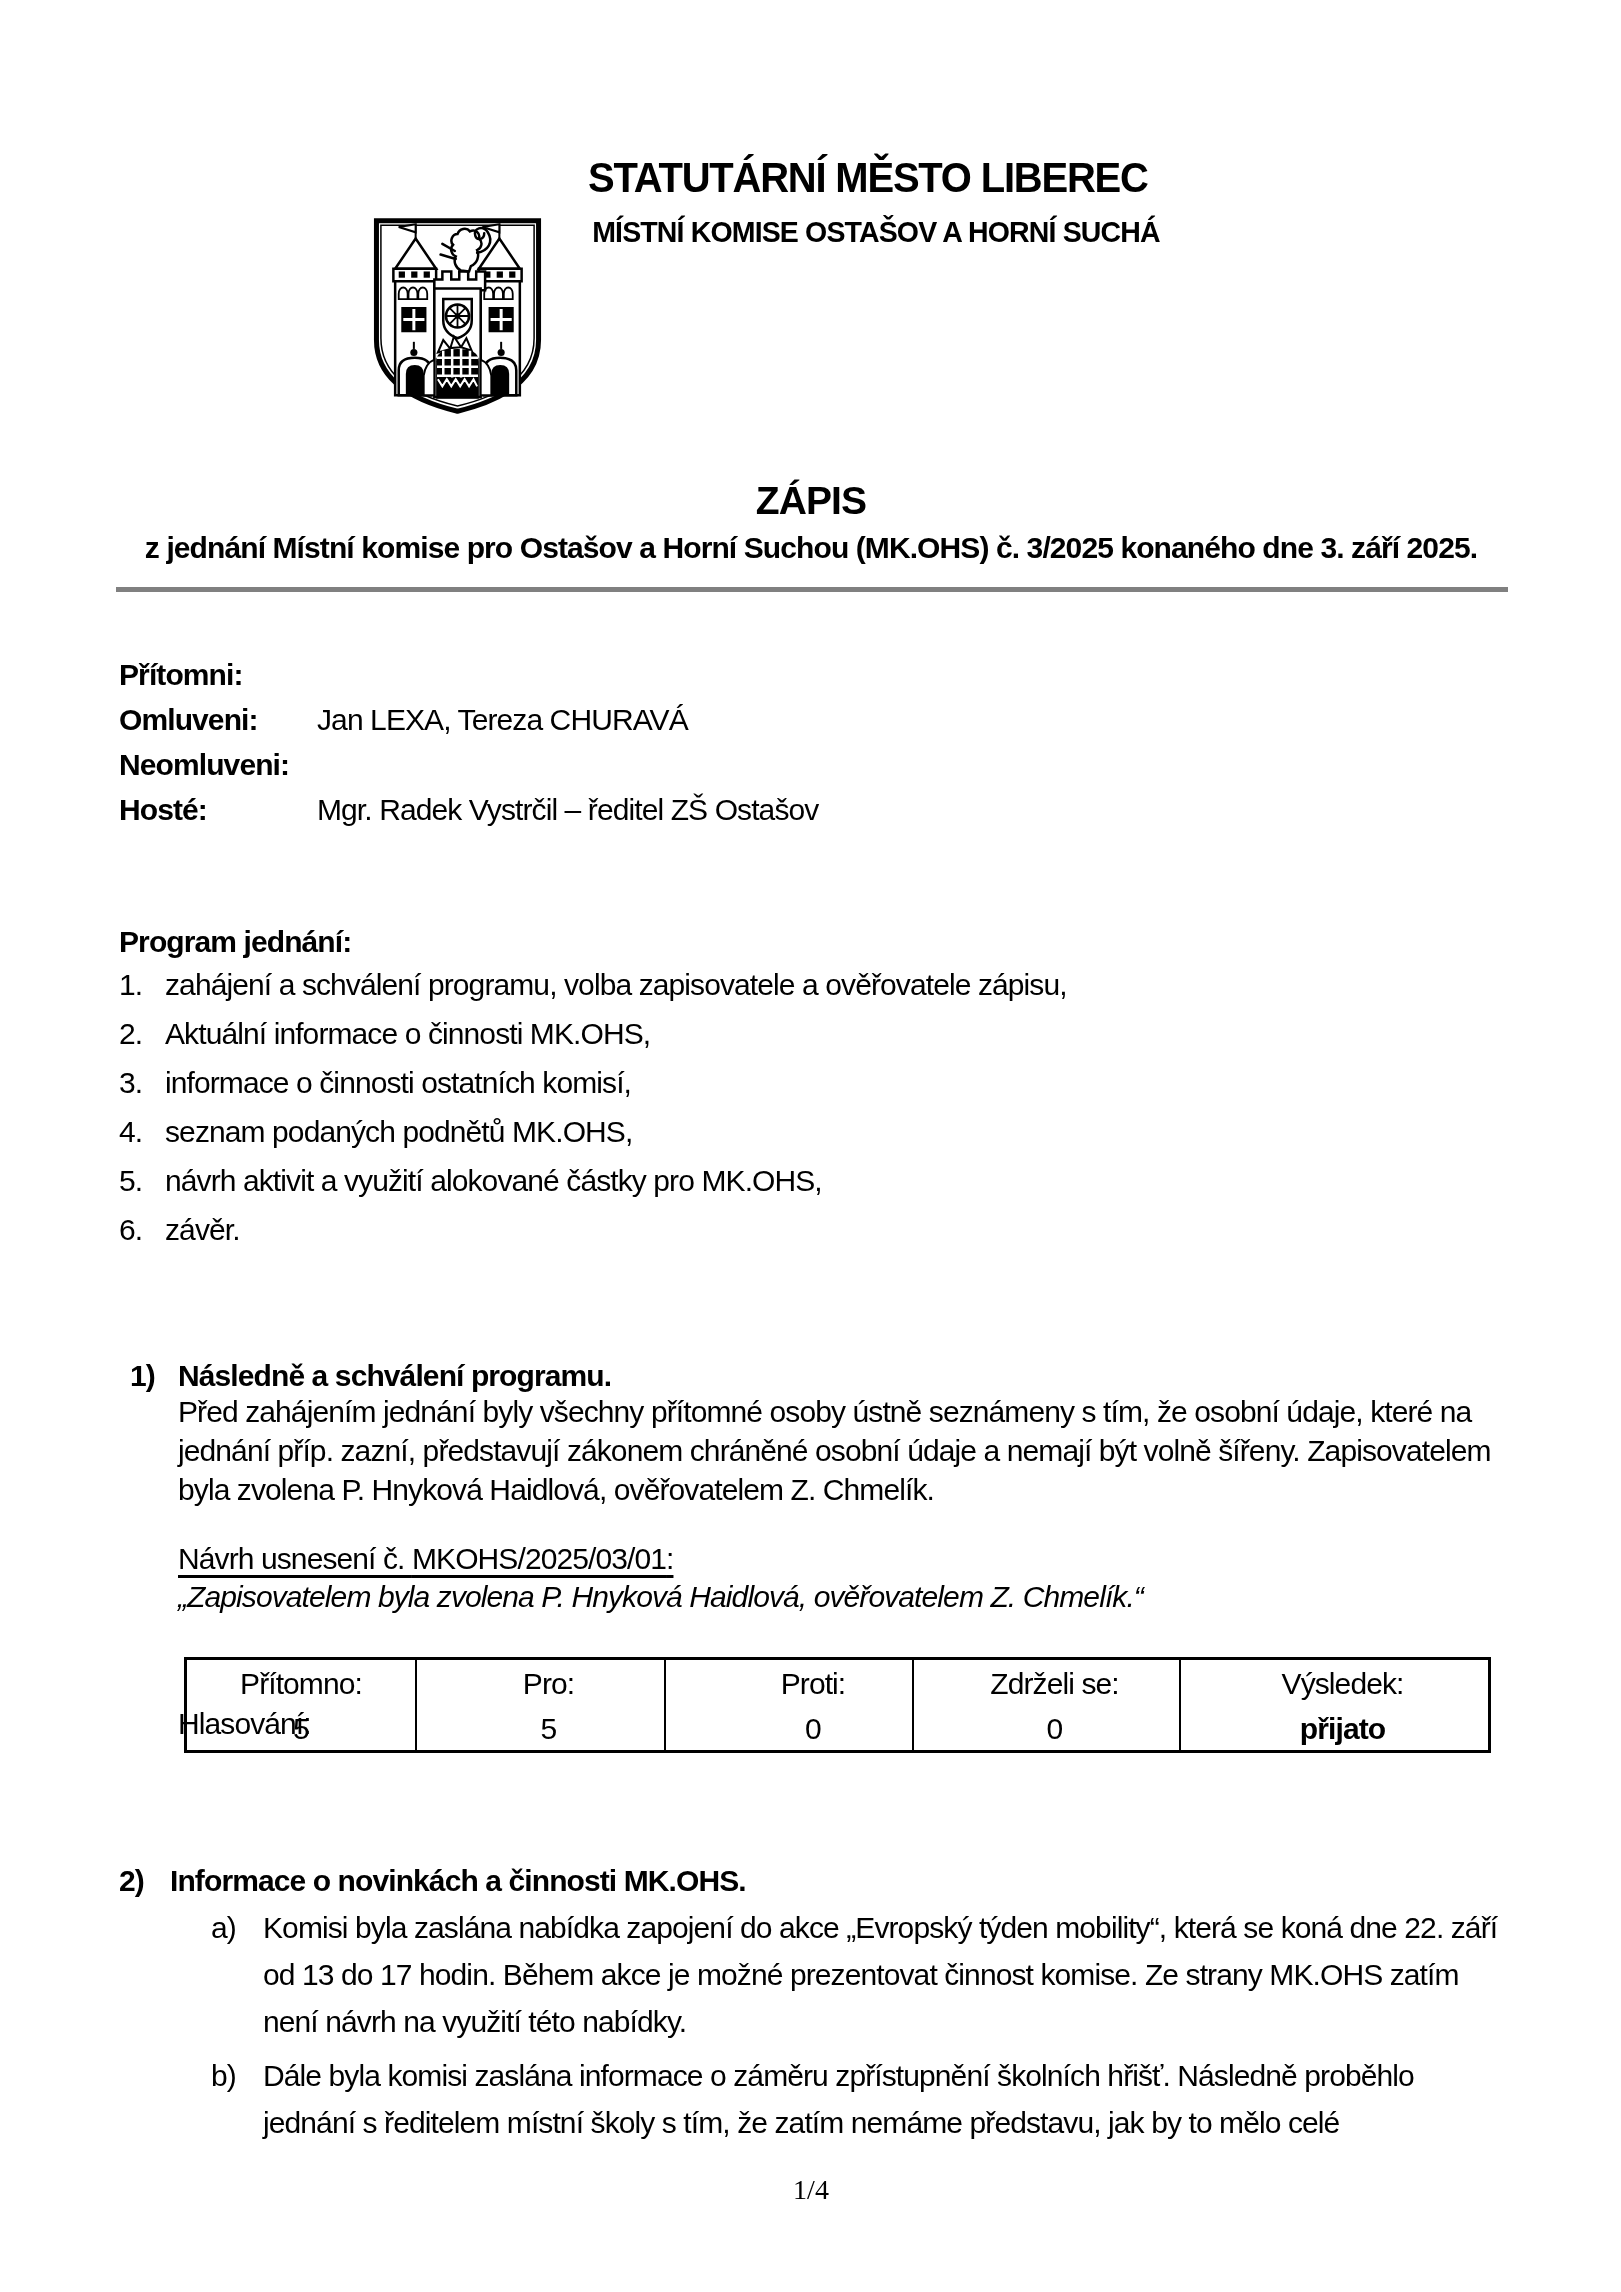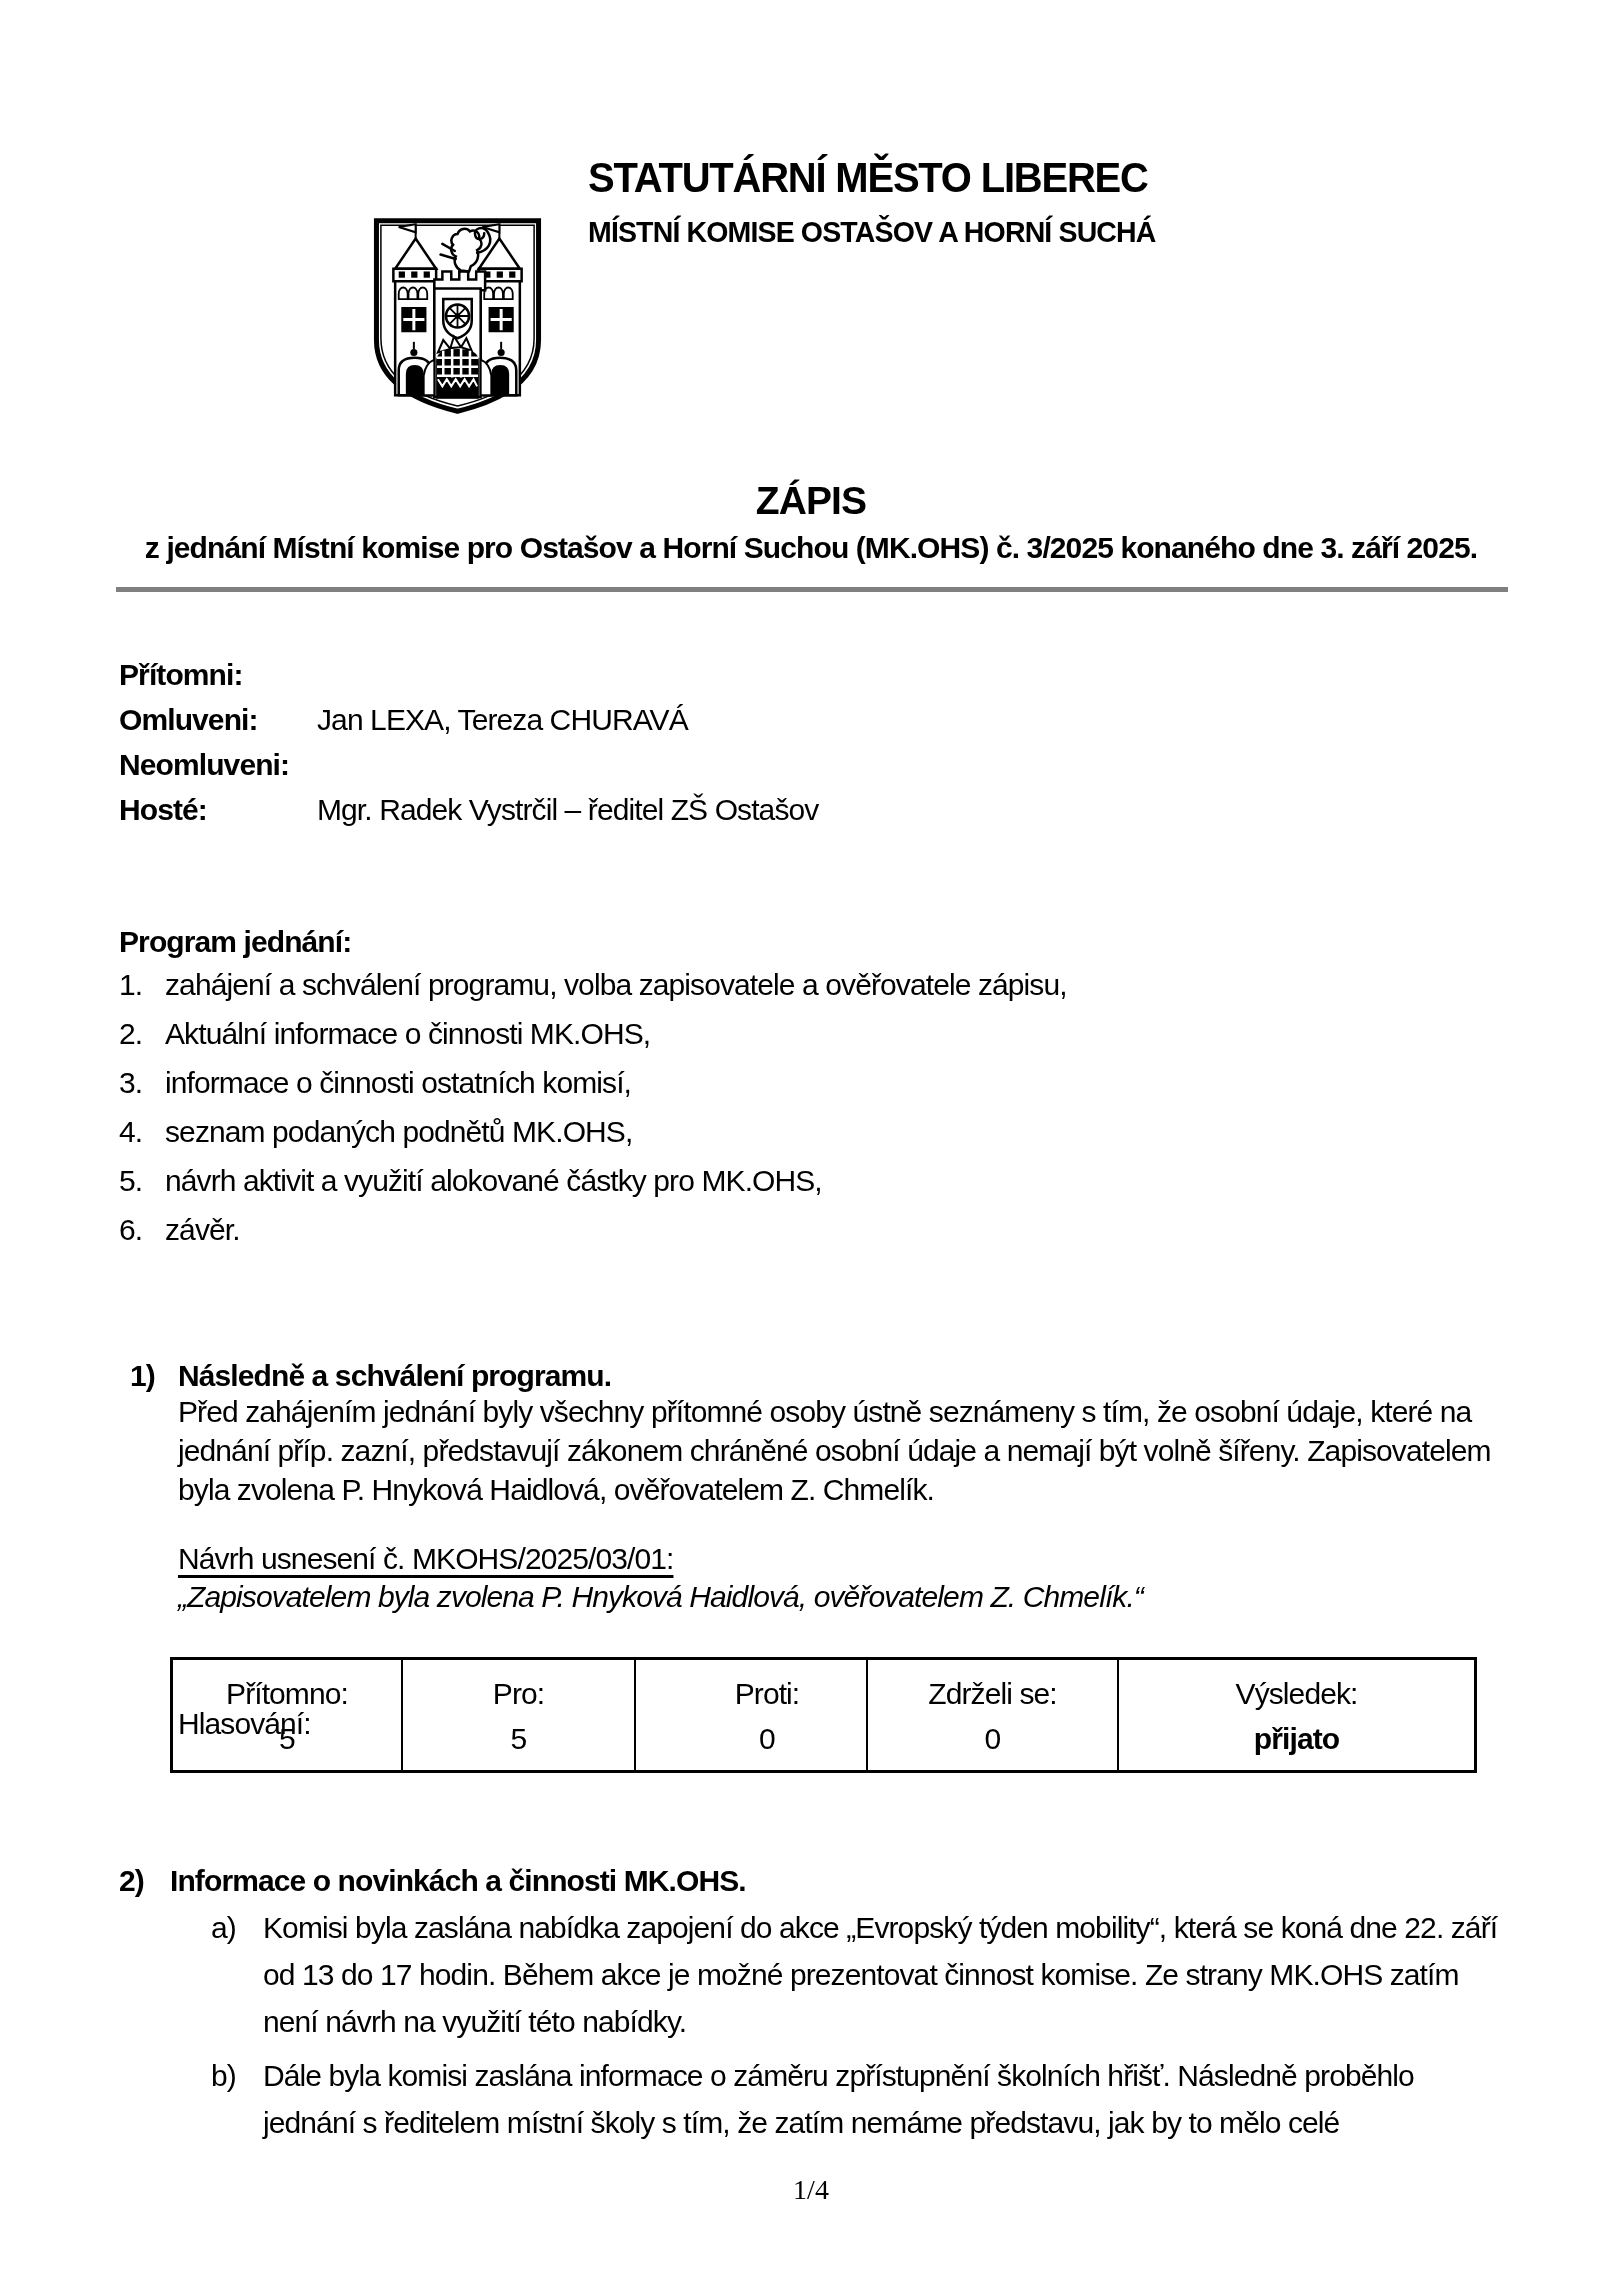--- a/index.html
+++ b/index.html
@@ -7,21 +7,21 @@
     position:relative;
     width:1622px;height:2293px;
     background:#ffffff;
     font-family:"Liberation Sans",sans-serif;
     color:#000;
     letter-spacing:-0.9px;
     overflow:hidden;
   }
   
   .crest{position:absolute;left:372px;top:217px;width:171px;height:198px;}
-  .org-titles{position:absolute;left:588px;top:153px;}
+  .org-titles{position:absolute;left:588px;top:153px;text-align:right;}
   .org-title{font-size:43px;font-weight:bold;letter-spacing:-1.3px;line-height:48px;transform:scaleX(.93);transform-origin:left top;white-space:nowrap;}
   .org-subtitle{font-size:30px;font-weight:bold;letter-spacing:-0.9px;line-height:36px;margin-top:12.5px;transform:scaleX(.95);transform-origin:left top;white-space:nowrap;}
   
   .doc-heading{position:absolute;left:0;top:478px;width:100%;text-align:center;font-size:39px;font-weight:bold;line-height:46px;}
   .doc-subheading{position:absolute;left:0;top:528px;width:100%;text-align:center;font-size:30px;font-weight:bold;line-height:39px;}
   .rule{position:absolute;left:116px;top:587px;width:1392px;height:4.5px;}
   
   .attendees{position:absolute;left:119px;top:652px;width:1396px;font-size:30px;line-height:45px;}
   .att-row{display:flex;align-items:flex-start;}
   .att-label{width:198px;flex:none;font-weight:bold;}
@@ -35,22 +35,22 @@
   .sec1-heading{position:absolute;left:130px;top:1356px;display:flex;font-size:30px;font-weight:bold;line-height:39px;}
   .sec1-heading .sec-num{width:48px;flex:none;}
   .sec1-paragraph{position:absolute;left:178px;top:1392px;width:1328px;font-size:30px;line-height:39px;}
   .resolution-line{position:absolute;left:178px;top:1539px;font-size:30px;line-height:39px;}
   .resolution-line .u{text-decoration:underline;text-decoration-thickness:2.7px;text-underline-offset:6.2px;}
   .resolution-num{font-weight:normal;margin-top:40px;}
   .resolution-quote{position:absolute;left:178px;top:1577px;font-size:30px;line-height:39px;font-style:italic;}
   .voting-label{position:absolute;left:178px;top:1704px;font-size:30px;line-height:39px;}
   
   .voting-table{
-    position:absolute;left:170px;top:1657px;width:1307px;height:116px;
-    border:3.6px solid #000;box-sizing:border-box;display:flex;
+    position:absolute;left:184px;top:1657px;width:1307px;height:96px;
+    border:3.6px solid #000;box-sizing:border-box;display:flex;gap:16px;
   }
   .vt-cell{border-right:2.7px solid #000;box-sizing:border-box;display:flex;flex-direction:column;justify-content:center;align-items:center;text-align:center;font-size:30px;line-height:45px;padding-top:1.8px;}
   .vt-cell:last-child{border-right:none;}
   .vt-c0{width:230px;} .vt-c1{width:233px;} .vt-c2{width:232px;padding-left:32px;} .vt-c3{width:251px;} .vt-c4{flex:1;}
   .vt-value-bold{font-weight:bold;}
   
   .sec2-heading{position:absolute;left:119px;top:1861px;display:flex;font-size:30px;font-weight:bold;line-height:39px;}
   .sec2-heading .sec-num{width:51px;flex:none;}
   .sec2-items{position:absolute;left:211px;top:1904px;width:1301px;font-size:30px;line-height:47px;}
   .sub-item{display:flex;margin-bottom:7.1px;}

